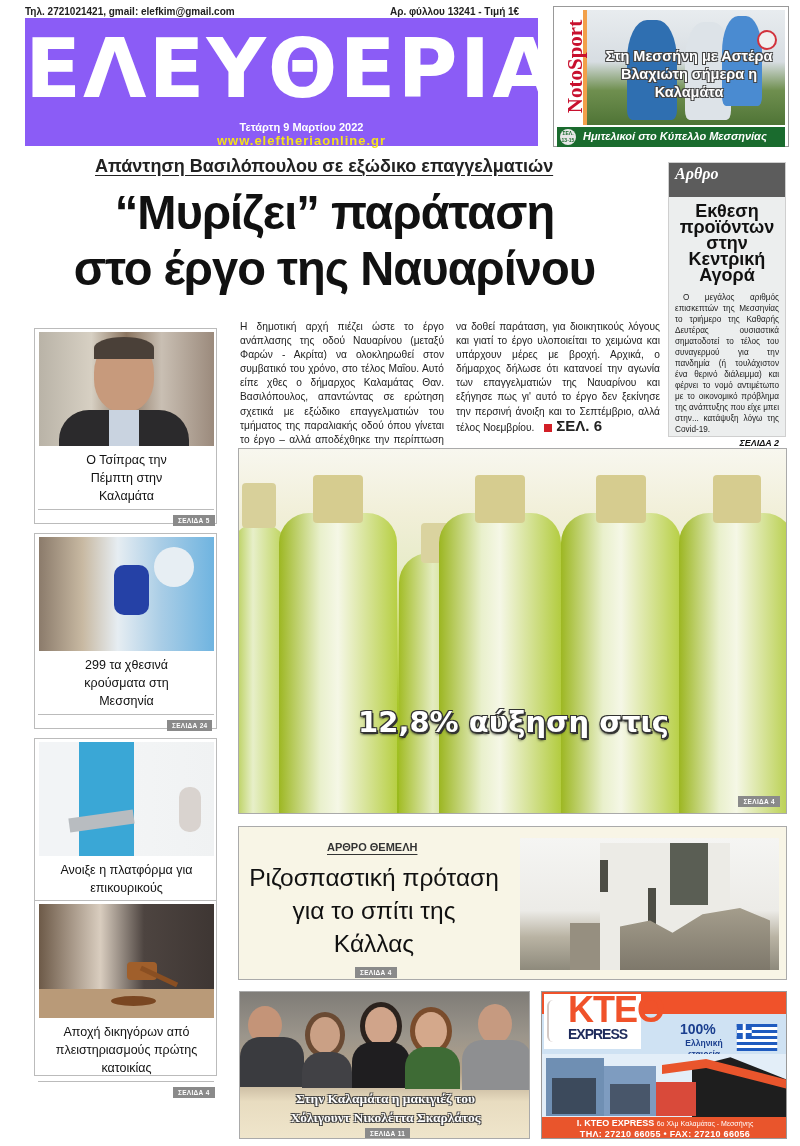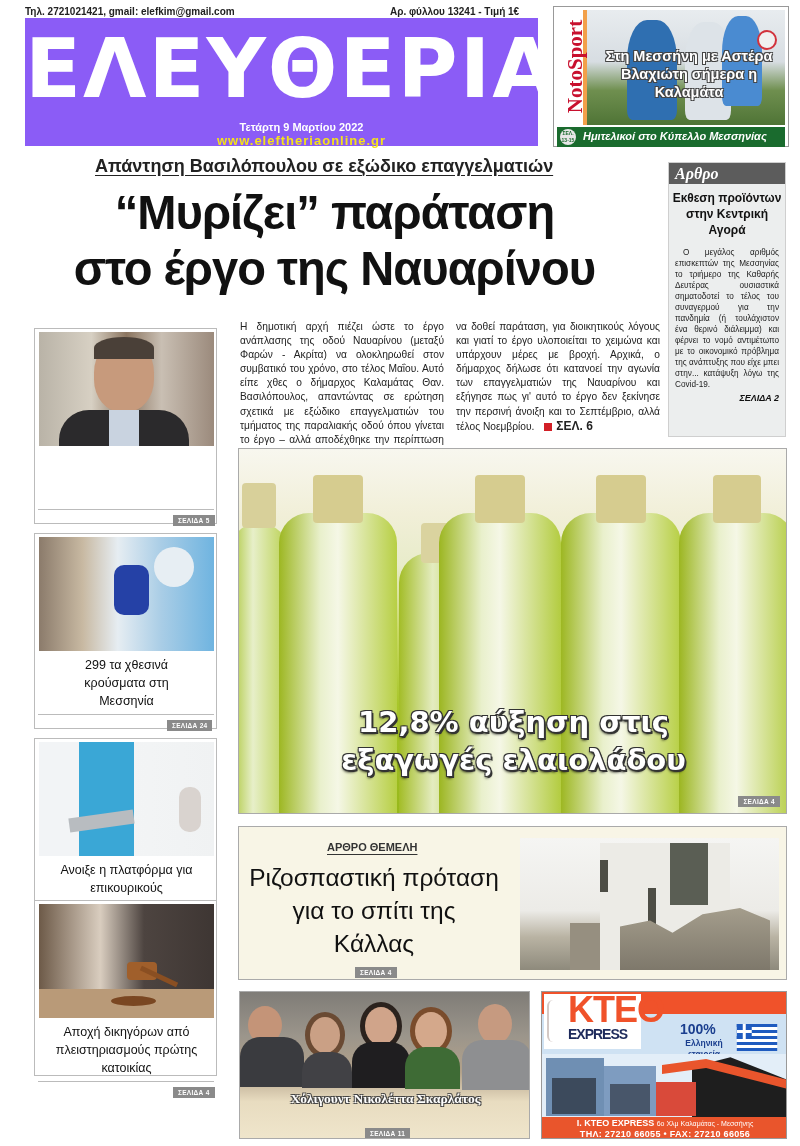--- a/index.html
+++ b/index.html
@@ -34,29 +34,29 @@
   .sport .bar .txt { position: absolute; left: 26px; top: 3px; font-size: 11px; font-style: italic; font-weight: bold; color: #fff; white-space: nowrap; }
 
   
   .kicker { left: 95px; top: 156px; width: 495px; font-size: 18px; font-weight: bold; color: #222;
     text-decoration: underline; text-underline-offset: 3px; }
   .main-title { left: 12px; top: 185px; width: 645px; text-align: center; font-family: "Liberation Sans", sans-serif;
     font-weight: bold; font-size: 48px; line-height: 56px; color: #111; letter-spacing: -1px; transform: scaleX(0.98); }
 
   
   .arthro { left: 668px; top: 162px; width: 118px; height: 275px; background: #eceeee; border: 1px solid #cfcfcf; }
-  .arthro .hdr { height: 21px; background: #5c5c5c; color: #fff; font-family: "Liberation Serif", serif; font-style: italic; font-size: 16px; padding-left: 6px; line-height: 21px; font-weight: bold; }
-  .arthro .t { margin-top: 6px; text-align: center; font-size: 12px; font-weight: bold; line-height: 16px; color: #111; }
+  .arthro .hdr { height: 34px; background: #5c5c5c; color: #fff; font-family: "Liberation Serif", serif; font-style: italic; font-size: 16px; padding-left: 6px; line-height: 21px; font-weight: bold; }
+  .arthro .t { margin-top: 6px; text-align: center; font-size: 18px; font-weight: bold; line-height: 16px; color: #111; }
   .arthro .body { margin: 9px 6px 0 6px; font-size: 8.2px; line-height: 11px; text-align: justify; color: #222; text-indent: 8px; }
   .arthro .pg { margin: 3px 6px 0 0; text-align: right; font-size: 9px; font-style: italic; font-weight: bold; }
 
   
   .article { left: 240px; top: 320px; width: 420px; font-size: 10.2px; line-height: 14.1px; color: #222; column-count: 2; column-gap: 12px; text-align: justify; }
   .sel-marker { display: inline-block; width: 8px; height: 8px; background: #d21f26; margin: 0 4px 0 10px; vertical-align: middle; }
-  .sel-text { font-weight: bold; font-size: 12px; color: #222; }
+  .sel-text { font-weight: bold; font-size: 15px; color: #222; }
 
   
   .lcard { left: 34px; width: 183px; border: 1px solid #bbb; background: #fff; }
   .lcard .img { position: absolute; left: 4px; top: 3px; width: 175px; height: 114px; overflow: hidden; }
   .lcard .cap { position: absolute; left: 0; width: 183px; top: 122px; text-align: center; font-size: 12.5px; line-height: 18px; color: #111; }
   .lcard .pgline { position: absolute; left: 3px; width: 176px; height: 1px; background: #bbb; top: 180px; }
   .pgtag { position: absolute; background: #8a8a8a; color: #fff; font-size: 6.5px; font-weight: bold; padding: 1px 5px; line-height: 9px; letter-spacing: 0.3px; }
 
   
   .feature { left: 238px; top: 448px; width: 549px; height: 366px; border: 1px solid #aaa; overflow: hidden;
@@ -138,20 +138,21 @@
   <span>Η δημοτική αρχή πιέζει ώστε το έργο ανάπλασης της οδού Ναυαρίνου (μεταξύ Φαρών - Ακρίτα) να ολοκληρωθεί στον συμβατικό του χρόνο, στο τέλος Μαΐου. Αυτό είπε χθες ο δήμαρχος Καλαμάτας Θαν. Βασιλόπουλος, απαντώντας σε ερώτηση σχετικά με εξώδικο επαγγελματιών του τμήματος της παραλιακής οδού όπου γίνεται το έργο – αλλά αποδέχθηκε την περίπτωση να δοθεί παράταση, για διοικητικούς λόγους και γιατί το έργο υλοποιείται το χειμώνα και υπάρχουν μέρες με βροχή. Αρχικά, ο δήμαρχος δήλωσε ότι κατανοεί την αγωνία των επαγγελματιών της Ναυαρίνου και εξήγησε πως γι' αυτό το έργο δεν ξεκίνησε την περσινή άνοιξη και το Σεπτέμβριο, αλλά τέλος Νοεμβρίου.</span><span class="sel-marker"></span><span class="sel-text">ΣΕΛ. 6</span>
 </div>
 
 <div class="abs lcard" style="top:328px;height:196px;">
   <div class="img" style="background:linear-gradient(90deg,#b9b3a7 0%,#d7d0c3 30%,#8b7560 50%,#c9bfb3 70%,#9b8a7c 100%);">
     <div style="position:absolute;left:55px;top:8px;width:60px;height:72px;border-radius:45%;background:#c79a7c;"></div>
     <div style="position:absolute;left:55px;top:5px;width:60px;height:22px;border-radius:50% 50% 0 0;background:#4a4038;"></div>
     <div style="position:absolute;left:20px;top:78px;width:130px;height:40px;border-radius:30px 30px 0 0;background:#2b2a2c;"></div>
     <div style="position:absolute;left:70px;top:78px;width:30px;height:36px;background:#c9d3e0;"></div>
   </div>
+  <div class="cap" style="padding:0 40px;">Ο Τσίπρας την Πέμπτη στην Καλαμάτα</div>
   <div class="pgline"></div>
   <div class="pgtag" style="left:138px;top:186px;">ΣΕΛΙΔΑ 5</div>
 </div>
 
 <div class="abs lcard" style="top:533px;height:196px;">
   <div class="img" style="background:linear-gradient(90deg,#8b7b6b 0%,#c8b9a2 25%,#e6edf2 45%,#a9cde6 70%,#6fb4e0 100%);">
     <div style="position:absolute;left:75px;top:28px;width:35px;height:50px;border-radius:10px;background:#2541a6;"></div>
     <div style="position:absolute;left:115px;top:10px;width:40px;height:40px;border-radius:50%;background:#e7eef3;"></div>
   </div>
   <div class="cap" style="padding:0 40px;">299 τα χθεσινά κρούσματα στη Μεσσηνία</div>
@@ -202,21 +203,20 @@
       </div>
     <div class="bottle" style="left:322px;width:120px;height:310px;background:linear-gradient(90deg,#9db722,#e9f0cc 35%,#f5f7e6 50%,#b7cf44);">
         <div class="neck" style="top:-38px;width:50px;height:48px;background:#d6cc8f;"></div>
       </div>
     <div class="bottle" style="left:440px;width:115px;height:310px;background:linear-gradient(90deg,#9cb621,#e9f0cc 35%,#f5f7e6 50%,#b3cc40);">
         <div class="neck" style="top:-38px;width:48px;height:48px;background:#d6cc8f;"></div>
       </div>
   </div>
   <div class="headline">
     <div>12,8% αύξηση στις</div>
-    <div>εξαγωγές ελαιολάδου</div>
   </div>
   <div class="pgtag" style="right:6px;bottom:6px;">ΣΕΛΙΔΑ 4</div>
 </div>
 
 <div class="abs themeli">
   <div class="lbl">ΑΡΘΡΟ ΘΕΜΕΛΗ</div>
   <div class="t">Ριζοσπαστική πρόταση για το σπίτι της Κάλλας</div>
   <div class="pgtag" style="left:116px;top:140px;">ΣΕΛΙΔΑ 4</div>
   <div class="img">
     <div style="position:absolute;left:80px;top:5px;width:130px;height:127px;background:#ecebe6;"></div>
@@ -235,20 +235,21 @@
     <div style="position:absolute;left:70px;top:25px;width:30px;height:36px;border-radius:50%;background:#caa085;box-shadow:0 0 0 5px #6a4a33;"></div>
     <div style="position:absolute;left:62px;top:60px;width:50px;height:36px;border-radius:20px 20px 0 0;background:#414145;"></div>
     <div style="position:absolute;left:125px;top:15px;width:32px;height:38px;border-radius:50%;background:#d0a48a;box-shadow:0 0 0 5px #2b221d;"></div>
     <div style="position:absolute;left:112px;top:50px;width:58px;height:46px;border-radius:20px 20px 0 0;background:#1f1e20;"></div>
     <div style="position:absolute;left:175px;top:20px;width:32px;height:38px;border-radius:50%;background:#d4a88b;box-shadow:0 0 0 5px #7a4c2c;"></div>
     <div style="position:absolute;left:165px;top:55px;width:55px;height:42px;border-radius:20px 20px 0 0;background:#3e6b35;"></div>
     <div style="position:absolute;left:238px;top:12px;width:34px;height:40px;border-radius:50%;background:#c69a80;"></div>
     <div style="position:absolute;left:222px;top:48px;width:70px;height:50px;border-radius:20px 20px 0 0;background:#8e8f91;"></div>
   </div>
   <div class="headline">
+    <div>Στην Καλαμάτα η μακιγιέζ του</div>
     <div>Χόλιγουντ Νικολέττα Σκαρλάτος</div>
   </div>
   <div class="pgtag" style="left:125px;top:136px;">ΣΕΛΙΔΑ 11</div>
 </div>
 
 <div class="abs kteo">
   <div class="topband"></div>
   <div class="logo">
     <div style="position:absolute;left:3px;top:6px;width:18px;height:42px;border-left:2px solid #b8a6a0;border-radius:6px;opacity:0.6;"></div>
     <div class="k">KTEO</div>

